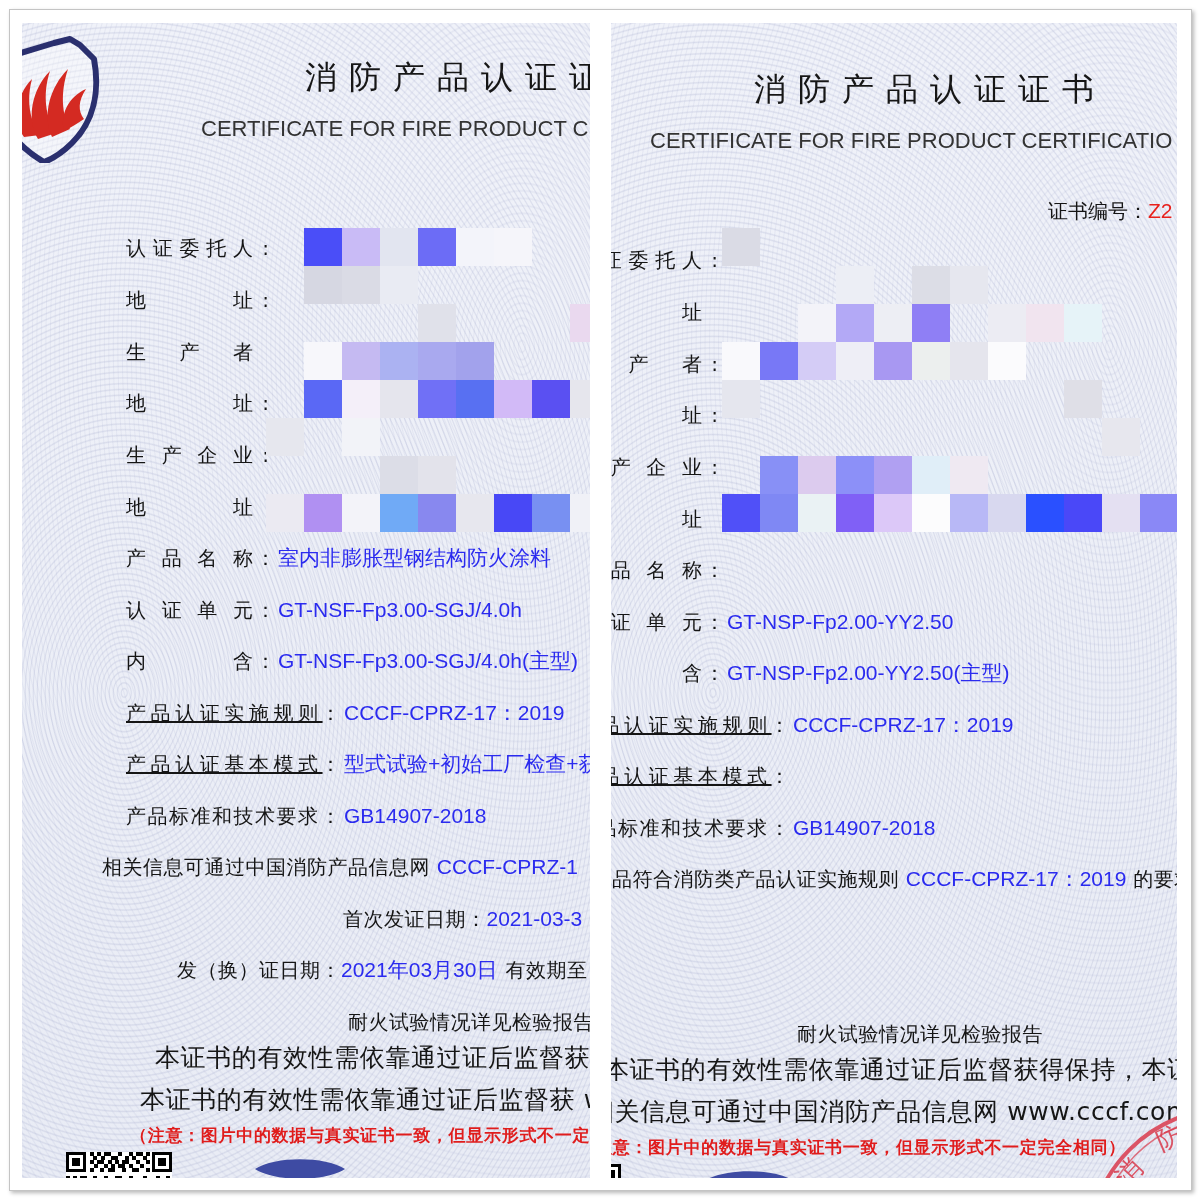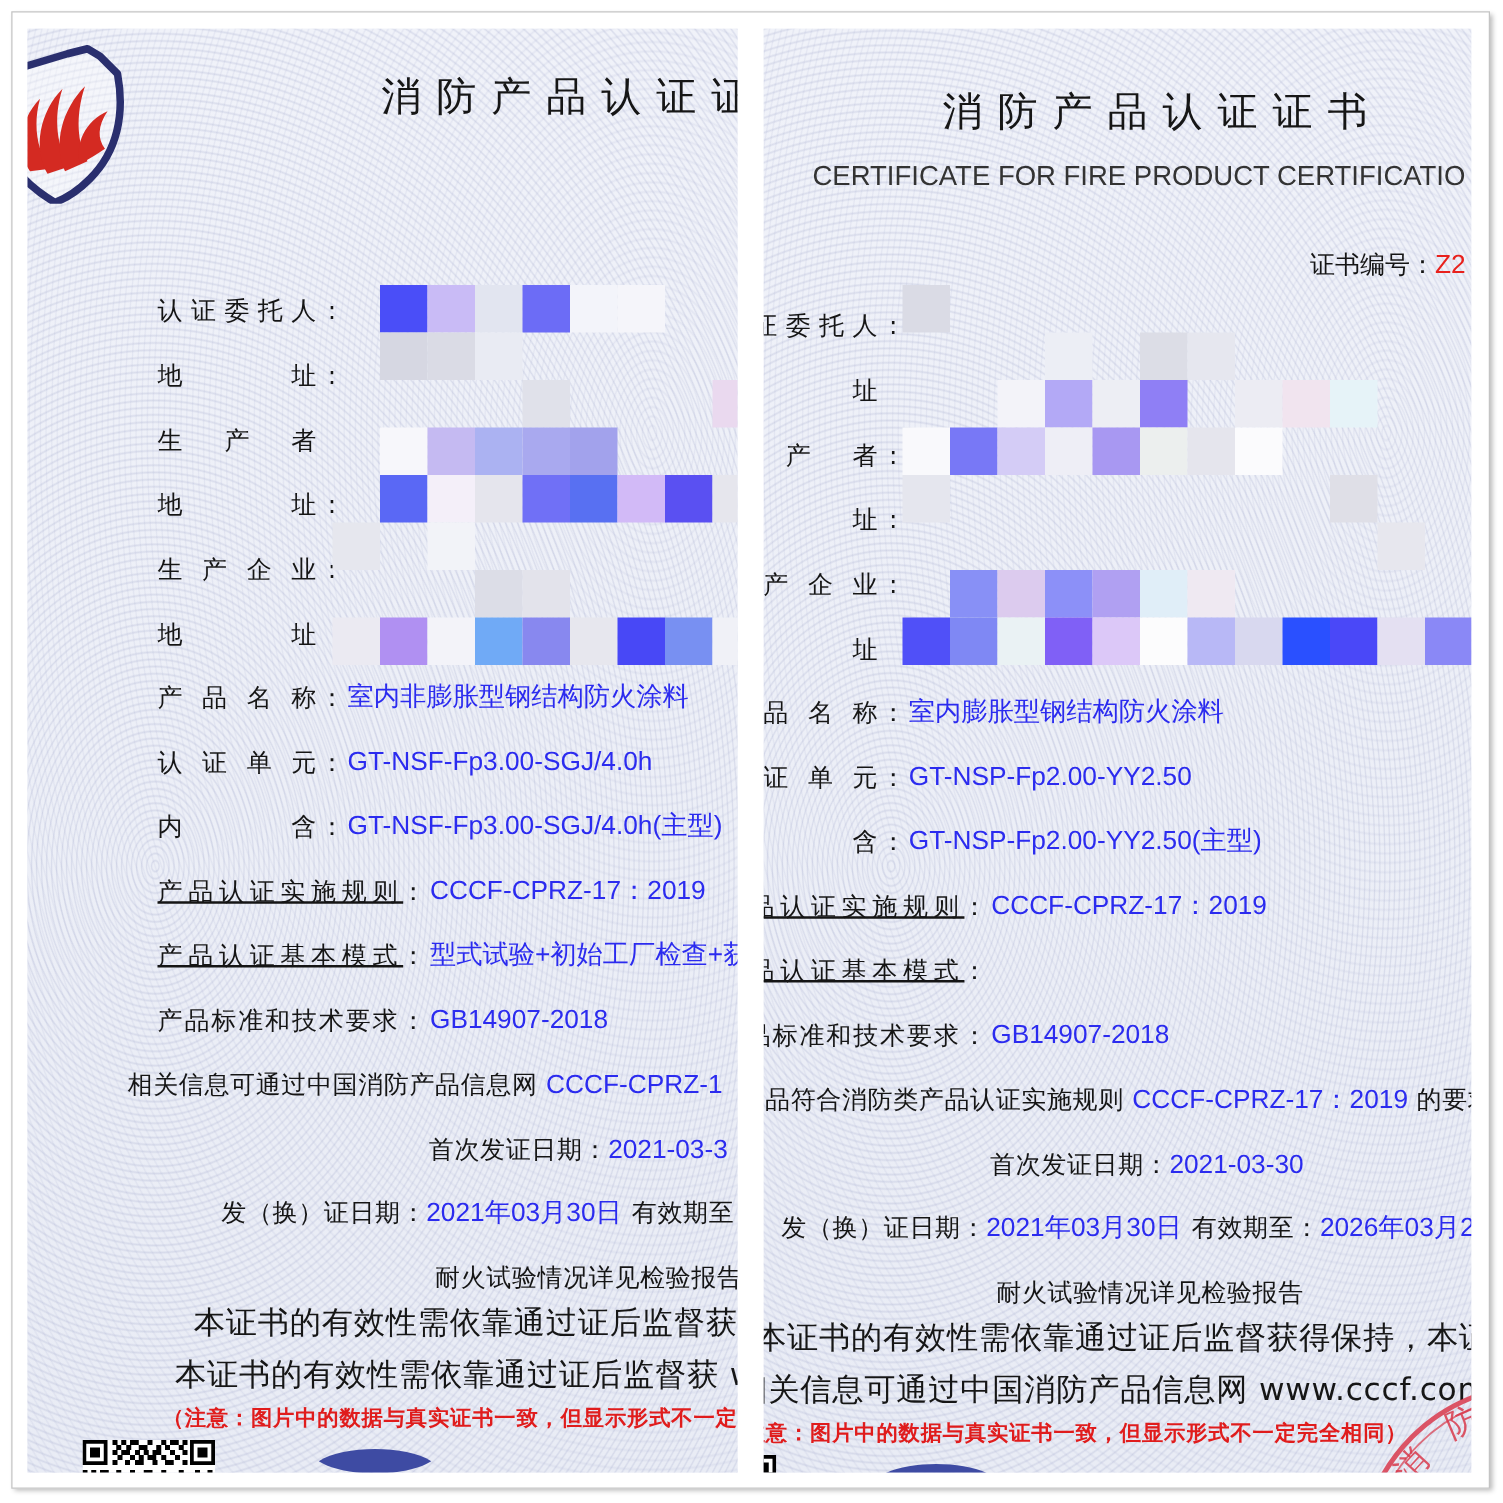--- a/index.html
+++ b/index.html
@@ -51,20 +51,21 @@
 <div class="panel left">
   <div class="cert">
     <svg class="abs" style="left:-12px;top:9px" width="96" height="132" viewBox="0 0 96 132">
       <path d="M4 24 L44 12 L60 8 L70 14 L84 28 C90 60 84 90 62 112 C52 122 42 128 34 131 C22 124 12 116 4 106 Z" fill="rgba(255,255,255,0.35)" stroke="#2a2f6e" stroke-width="6" stroke-linejoin="round"></path>
       <path d="M14 106 C2 90 6 64 22 48 C16 70 20 90 30 104 Z" fill="#d42a22"></path>
       <path d="M28 108 C16 88 22 58 40 40 C32 64 36 88 46 102 Z" fill="#d42a22"></path>
       <path d="M42 106 C32 84 40 56 58 38 C50 62 52 84 60 98 Z" fill="#d42a22"></path>
       <path d="M54 100 C50 84 58 66 76 58 C68 70 68 80 74 88 C68 92 62 96 54 100 Z" fill="#d42a22"></path>
     </svg>
     <div class="abs title">消防产品认证证</div>
+    <div class="abs subtitle">CERTIFICATE FOR FIRE PRODUCT C</div>
 
     <div class="abs lbl s ls5" style="top:213px">认证委托人</div>
     <div class="abs colon s" style="top:213px">:</div>
     <div class="abs lbl s ls2" style="top:265px">地址</div>
     <div class="abs colon s" style="top:265px">:</div>
     <div class="abs lbl s ls3" style="top:317px">生产者</div>
     <div class="abs colon s" style="top:317px"></div>
     <div class="abs lbl s ls2" style="top:368px">地址</div>
     <div class="abs colon s" style="top:368px">:</div>
     <div class="abs lbl s ls4" style="top:420px">生产企业</div>
@@ -220,39 +221,36 @@
     <div class="abs colon s" style="top:317px">:</div>
     <div class="abs lbl s ls2" style="top:368px">址</div>
     <div class="abs colon s" style="top:368px">:</div>
     <div class="abs lbl s ls4" style="top:420px">产企业</div>
     <div class="abs colon s" style="top:420px">:</div>
     <div class="abs lbl s ls2" style="top:472px">址</div>
     <div class="abs colon s" style="top:472px"></div>
 
     <div class="abs lbl s ls4" style="top:523px">品名称</div>
     <div class="abs colon s" style="top:523px">：</div>
-    <div class="abs val s" style="top:523px">室内膨胀型钢结构防火涂料</div>
     <div class="abs lbl s ls4" style="top:575px">证单元</div>
     <div class="abs colon s" style="top:575px">：</div>
     <div class="abs val s" style="top:575px">GT-NSP-Fp2.00-YY2.50</div>
     <div class="abs lbl s ls2" style="top:626px">含</div>
     <div class="abs colon s" style="top:626px">：</div>
     <div class="abs val s" style="top:626px">GT-NSP-Fp2.00-YY2.50(主型)</div>
     <div class="abs lbl l ll8" style="top:678px">品认证实施规则</div>
     <div class="abs colon l" style="top:678px">：</div>
     <div class="abs val l" style="top:678px">CCCF-CPRZ-17：2019</div>
     <div class="abs lbl l ll8" style="top:729px">品认证基本模式</div>
     <div class="abs colon l" style="top:729px">：</div>
     <div class="abs lbl l ll9" style="top:781px">品标准和技术要求</div>
     <div class="abs colon l" style="top:781px">：</div>
     <div class="abs val l" style="top:781px">GB14907-2018</div>
 
     <div class="abs txt" style="left:141px;top:832px"><span>品符合消防类产品认证实施规则</span> <span class="v">CCCF-CPRZ-17：2019</span> <span>的要求</span></div>
-    <div class="abs txt" style="left:321px;top:884px"><span>首次发证日期：</span><span class="v">2021-03-30</span></div>
-    <div class="abs txt" style="left:154px;top:935px"><span>发（换）证日期：</span><span class="v">2021年03月30日</span><span class="gap">有效期至：</span><span class="v">2026年03月2</span></div>
     <div class="abs txt" style="left:326px;top:987px">耐火试验情况详见检验报告</div>
     <div class="abs big" style="left:133px;top:1020px">本证书的有效性需依靠通过证后监督获得保持，本证</div>
     <div class="abs big" style="left:118px;top:1062px">相关信息可通过中国消防产品信息网 www.cccf.com.c</div>
     <div class="abs note" style="left:124px;top:1102px">注意：图片中的数据与真实证书一致，但显示形式不一定完全相同）</div>
 
     <svg class="abs" style="left:44px;top:1130px" width="106" height="48" viewBox="0 0 106 48">
       <rect x="86" y="0" width="20" height="20" fill="#000"></rect>
         <rect x="89" y="3" width="14" height="14" fill="#fff"></rect>
         <rect x="92" y="6" width="8" height="8" fill="#000"></rect>
     </svg>

